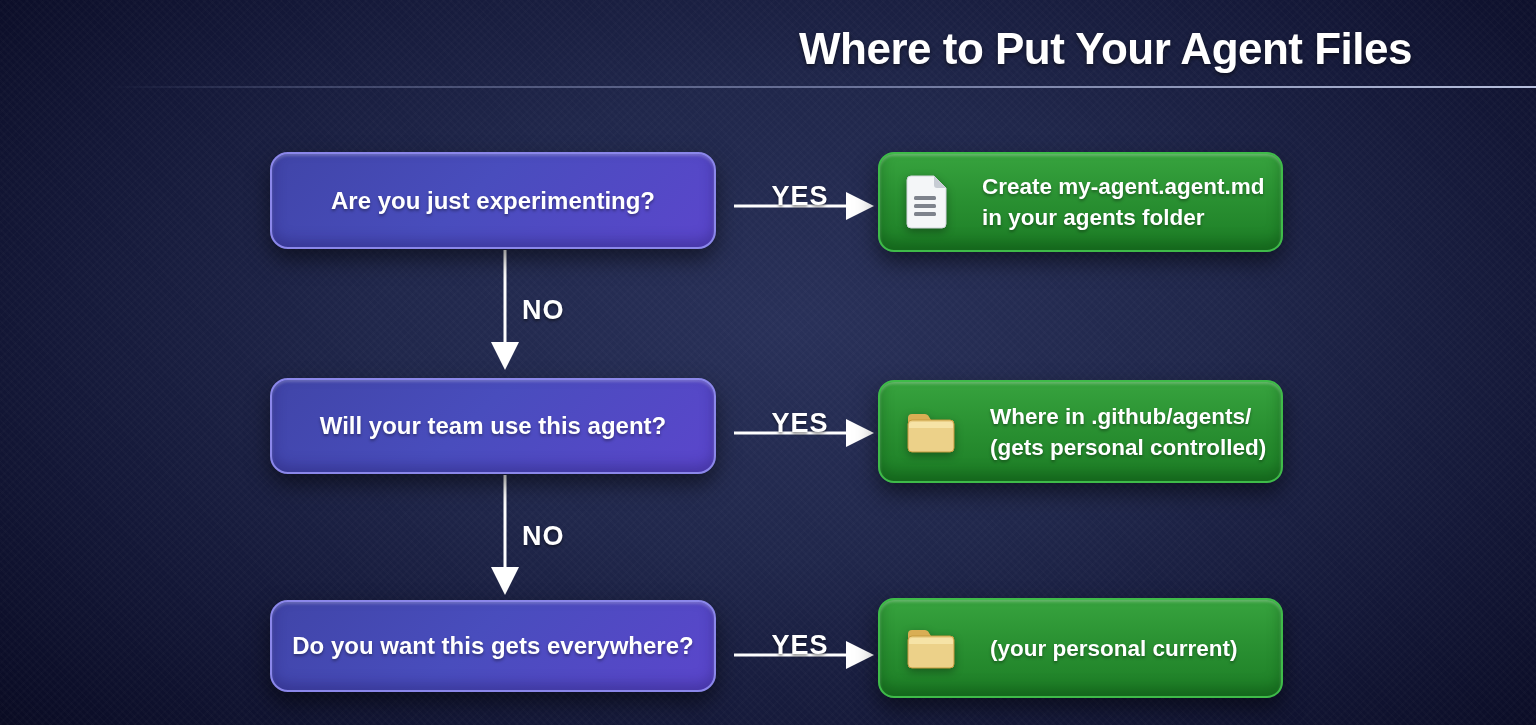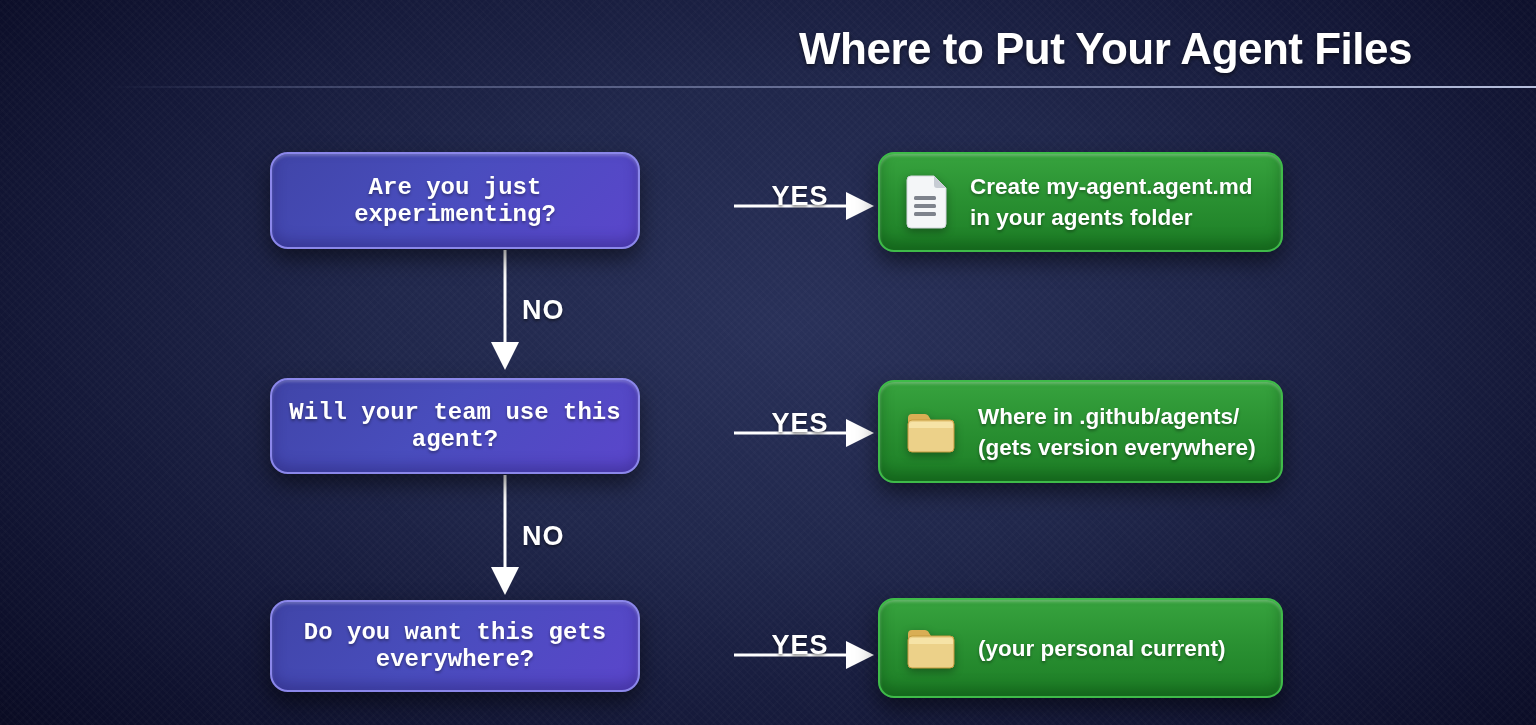--- a/index.html
+++ b/index.html
@@ -52,33 +52,33 @@
       rgba(150,160,200,0) 7%,
       rgba(150,160,200,0.28) 20%,
       rgba(165,175,215,0.55) 55%,
       rgba(200,210,240,0.9) 100%);
     z-index: 3;
   }
 
   .qbox {
     position: absolute;
     left: 270px;
-    width: 370px;
+    width: 446px;
     border-radius: 18px;
     background: linear-gradient(135deg, #4045a8 0%, #494dbd 45%, #5b46cc 100%);
     border: 2px solid #8b87ea;
     box-sizing: border-box;
     box-shadow:
       inset 0 2px 3px rgba(255,255,255,0.22),
       inset 0 -6px 14px rgba(30,20,90,0.35),
       0 10px 22px rgba(0,0,0,0.5);
     display: flex;
     align-items: center;
+    justify-content: center;
     z-index: 2;
-    font-family: Liberation Mono, monospace;
   }
   .qbox .qtext {
     color: #ffffff;
     font-weight: bold;
     font-size: 24px;
     text-align: center;
     text-shadow: 0 2px 3px rgba(0,0,0,0.35);
     padding: 0 10px;
   }
 
@@ -99,20 +99,21 @@
     gap: 20px;
     padding-left: 24px;
     z-index: 2;
   }
   .abox .atext {
     color: #ffffff;
     font-weight: bold;
     font-size: 22.5px;
     line-height: 31px;
     text-shadow: 0 2px 3px rgba(0,0,0,0.35);
+    margin-left: 12px;
   }
   .icon-wrap {
     flex: 0 0 auto;
     display: flex;
     align-items: center;
     justify-content: center;
     filter: drop-shadow(0 3px 4px rgba(0,0,0,0.35));
   }
 
   .edge-label {
@@ -206,21 +207,21 @@
   <div class="abox" style="top:380px; height:103px;">
     <span class="icon-wrap">
       <svg width="54" height="44" viewBox="0 0 54 44">
         <path d="M4 8 a4 4 0 0 1 4 -4 h13 a4 4 0 0 1 3.2 1.6 L27 10 h19 a4 4 0 0 1 4 4 v24 a4 4 0 0 1 -4 4 H8 a4 4 0 0 1 -4 -4 z" fill="#d9ae54"></path>
         <path d="M4 14 a4 4 0 0 1 4 -4 h38 a4 4 0 0 1 4 4 v24 a4 4 0 0 1 -4 4 H8 a4 4 0 0 1 -4 -4 z" fill="#ecd189" stroke="#c59b3e" stroke-width="1"></path>
         <path d="M5 15 a3 3 0 0 1 3 -3 h38 a3 3 0 0 1 3 3 v3 H5 z" fill="#f6e3a6"></path>
       </svg>
     </span>
     <div class="atext">
       <div>Where in .github/agents/</div>
-      <div>(gets version everywhere)</div>
+      <div>(gets personal controlled)</div>
     </div>
   </div>
 
   <div class="abox" style="top:598px; height:100px;">
     <span class="icon-wrap">
       <svg width="54" height="44" viewBox="0 0 54 44">
         <path d="M4 8 a4 4 0 0 1 4 -4 h13 a4 4 0 0 1 3.2 1.6 L27 10 h19 a4 4 0 0 1 4 4 v24 a4 4 0 0 1 -4 4 H8 a4 4 0 0 1 -4 -4 z" fill="#d9ae54"></path>
         <path d="M4 14 a4 4 0 0 1 4 -4 h38 a4 4 0 0 1 4 4 v24 a4 4 0 0 1 -4 4 H8 a4 4 0 0 1 -4 -4 z" fill="#ecd189" stroke="#c59b3e" stroke-width="1"></path>
         <path d="M5 15 a3 3 0 0 1 3 -3 h38 a3 3 0 0 1 3 3 v3 H5 z" fill="#f6e3a6"></path>
       </svg>

